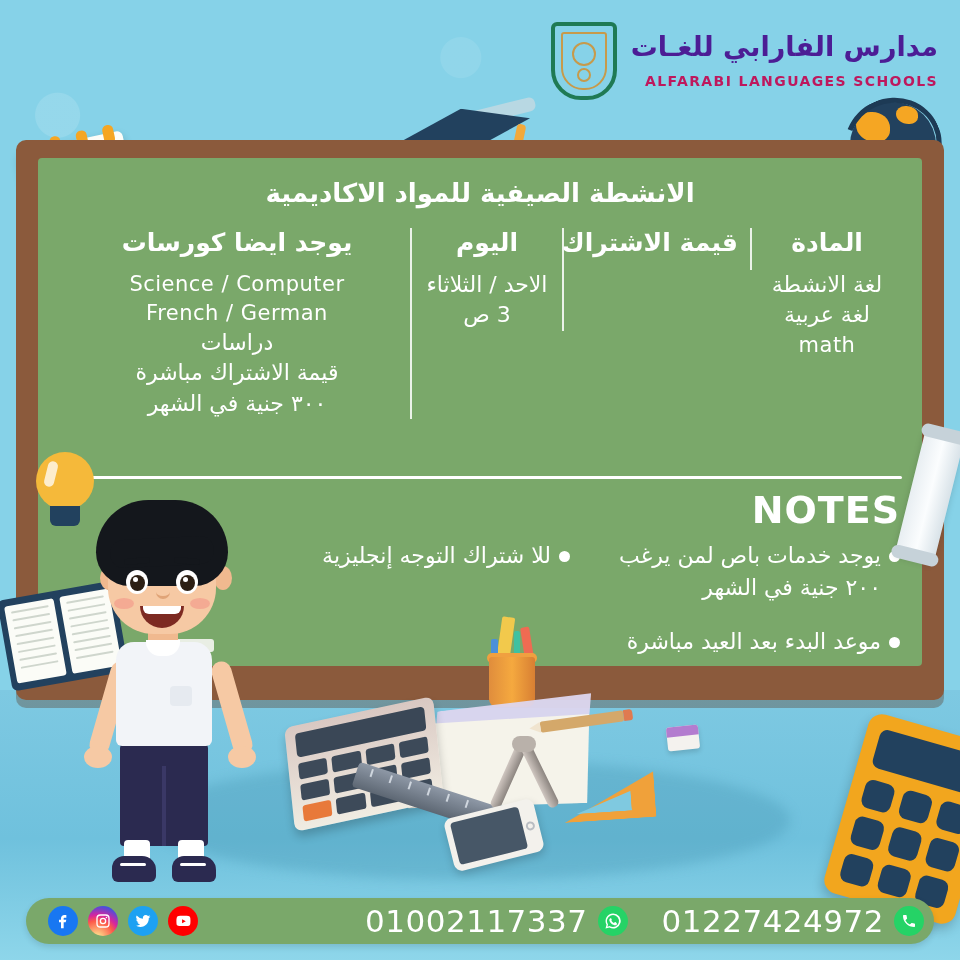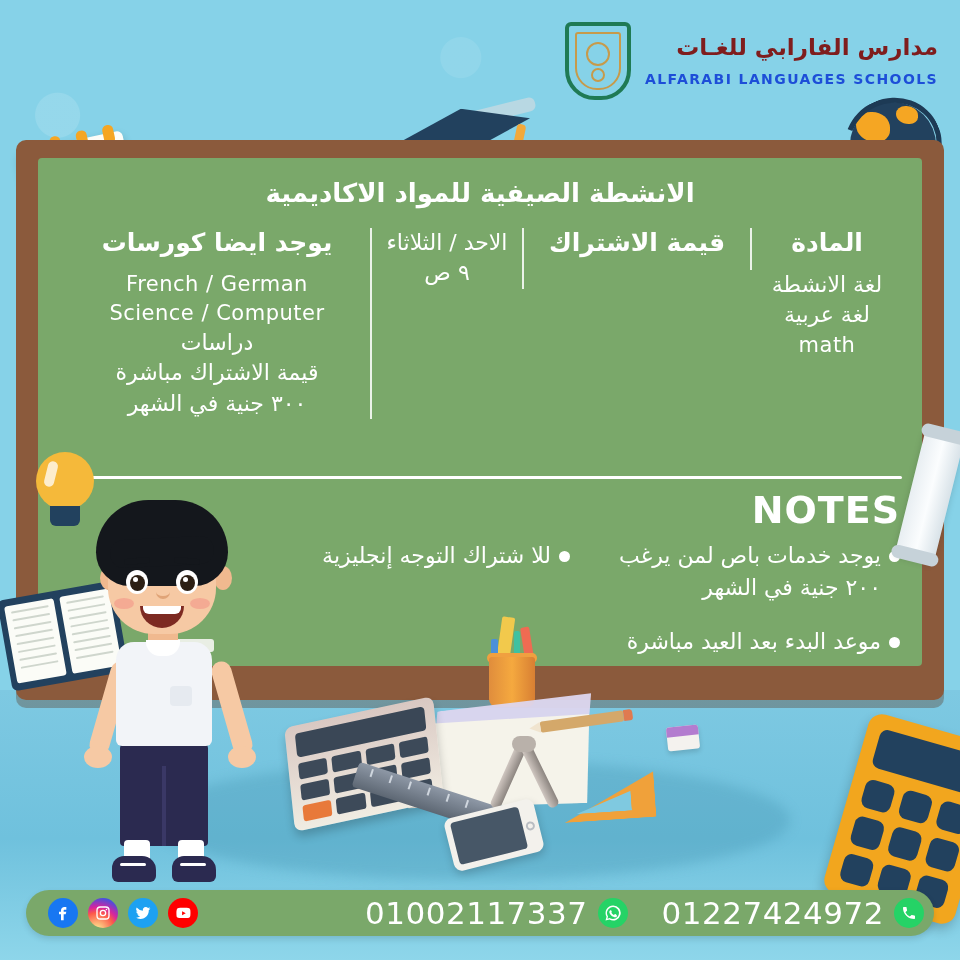--- a/index.html
+++ b/index.html
@@ -51,25 +51,25 @@
   }
 
   
   .logo-block {
     position: absolute; top: 22px; right: 22px;
     display: flex; align-items: center; gap: 14px;
     direction: rtl;
   }
   .logo-text { text-align: right; line-height: 1.1; }
   .logo-ar {
-    font-size: 23px; font-weight: 700; color: #7f1d1d;
+    font-size: 27px; font-weight: 700; color: #4c1d95;
     letter-spacing: .5px; white-space: nowrap;
   }
   .logo-en {
-    font-size: 14px; font-weight: 700; color: #1d4ed8;
+    font-size: 14px; font-weight: 700; color: #be185d;
     letter-spacing: 1.4px; direction: ltr; white-space: nowrap;
     margin-top: 12px;
   }
   .logo-mark {
     width: 66px; height: 78px; position: relative;
     border: 4px solid #1f7a54;
     border-radius: 6px 6px 30px 30px;
     background: transparent;
   }
   .logo-mark::before {
@@ -126,21 +126,21 @@
     align-items: flex-start;
   }
   .col {
     position: relative;
     padding: 0 12px;
     text-align: center;
     color: #ffffff;
   }
   .col + .col { border-right: 2px solid rgba(255,255,255,.85); }
   .col-subject  { width: 150px; }
-  .col-fee      { width: 228px; }
+  .col-fee      { width: 188px; }
   .col-day      { width: 152px; }
   .col-courses  { flex: 1; }
 
   .col-head {
     font-size: 25px; font-weight: 700; line-height: 1.2;
     margin-bottom: 12px; white-space: nowrap;
   }
   .col-body {
     font-size: 22px; line-height: 1.38; font-weight: 400;
   }
@@ -523,21 +523,21 @@
   .boy-sock { position: absolute; top: 340px; width: 26px; height: 22px; background: #ffffff; border-radius: 4px; }
   .boy-sock.l { left: 46px; }
   .boy-sock.r { left: 100px; }
   .boy-shoe { position: absolute; top: 356px; width: 44px; height: 26px; background: #2b2a50; border-radius: 12px 14px 6px 6px; }
   .boy-shoe.l { left: 34px; }
   .boy-shoe.r { left: 94px; }
   .boy-shoe::after { content:""; position:absolute; left:8px; top:7px; width:26px; height:3px; background:#fff; border-radius:2px; }
 
   
   .footer-bar {
-    position: absolute; left: 26px; right: 26px; bottom: 24px;
+    position: absolute; left: 26px; right: 26px; bottom: 16px;
     height: 46px; background: #7aa86a; border-radius: 23px;
     display: flex; align-items: center; direction: ltr;
     padding: 0 10px;
     box-shadow: 0 3px 6px rgba(0,0,0,.12);
   }
   .social { display: flex; align-items: center; gap: 10px; margin-left: 12px; }
   .social-icon {
     width: 30px; height: 30px; border-radius: 50%;
     display: flex; align-items: center; justify-content: center;
     color: #ffffff; font-size: 17px; font-weight: 700;
@@ -628,31 +628,32 @@
             <div>لغة عربية</div>
             <div class="ltr">math</div>
           </div>
         </div>
 
         <div class="col col-fee">
           <div class="col-head">قيمة الاشتراك</div>
         </div>
 
         <div class="col col-day">
+          <div class="col-head">اليوم</div>
           <div class="col-body">
             <div>الاحد / الثلاثاء</div>
-            <div>٩ ص</div>
+            <div>3 ص</div>
           </div>
         </div>
 
         <div class="col col-courses">
           <div class="col-head">يوجد ايضا كورسات</div>
           <div class="col-body">
+            <div class="ltr">Science / Computer</div>
             <div class="ltr">French / German</div>
-            <div class="ltr">Science / Computer</div>
             <div>دراسات</div>
             <div>قيمة الاشتراك مباشرة</div>
             <div>٣٠٠ جنية في الشهر</div>
           </div>
         </div>
       </div>
 
       <div class="divider"></div>
 
       <div class="notes-title">NOTES</div>

